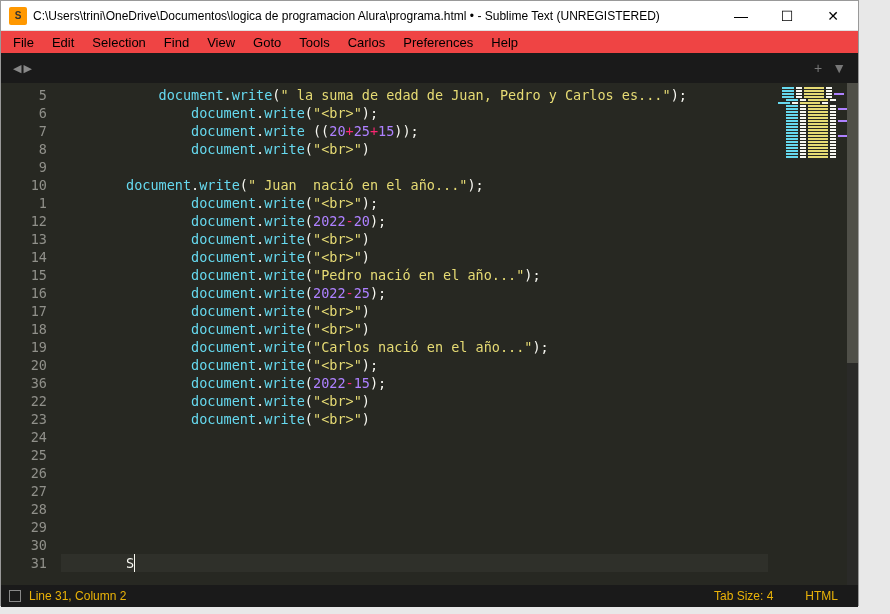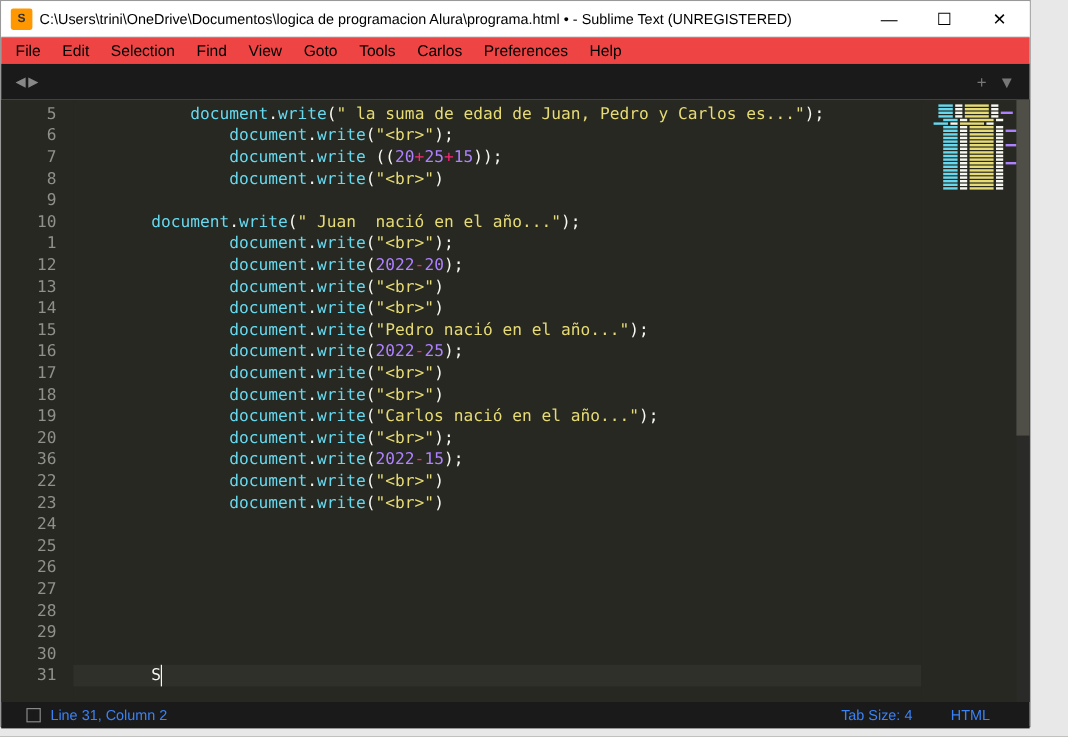--- a/index.html
+++ b/index.html
@@ -37,21 +37,21 @@
 .cursor-char { border-left: 1px solid #f8f8f0; display: inline-block; height: 18px; vertical-align: top; }
 .minimap { width: 90px; background: #272822; padding: 4px; position: relative; }
 .mm-line { height: 2px; margin-bottom: 1px; display: flex; gap: 2px; }
 .mm-seg { height: 2px; }
 .mm-s1 { background: #66d9ef; width: 12px; }
 .mm-s2 { background: #e6db74; width: 20px; }
 .mm-s3 { background: #f8f8f2; width: 6px; }
 .mm-s4 { background: #ae81ff; width: 10px; }
 .scrollbar-v { position: absolute; right: 0; top: 0; width: 11px; height: 100%; background: #2a2a28; }
 .scroll-thumb { position: absolute; top: 0; width: 11px; height: 280px; background: #4f4f48; }
-.statusbar { height: 22px; background: #1a1a1a; display: flex; align-items: center; color: #3b82f6; font-size: 12px; padding: 0 21px; gap: 8px; }
+.statusbar { height: 22px; background: #1a1a1a; display: flex; align-items: center; color: #eab308; font-size: 12px; padding: 0 8px; gap: 8px; }
 .status-icon { width: 12px; height: 12px; border: 1px solid #888; }
 .status-spacer { flex: 1; }
 .status-item { padding: 0 12px; }
 </style>
 </head>
 <body>
 
 <div class="window">
 
   <div class="titlebar">

